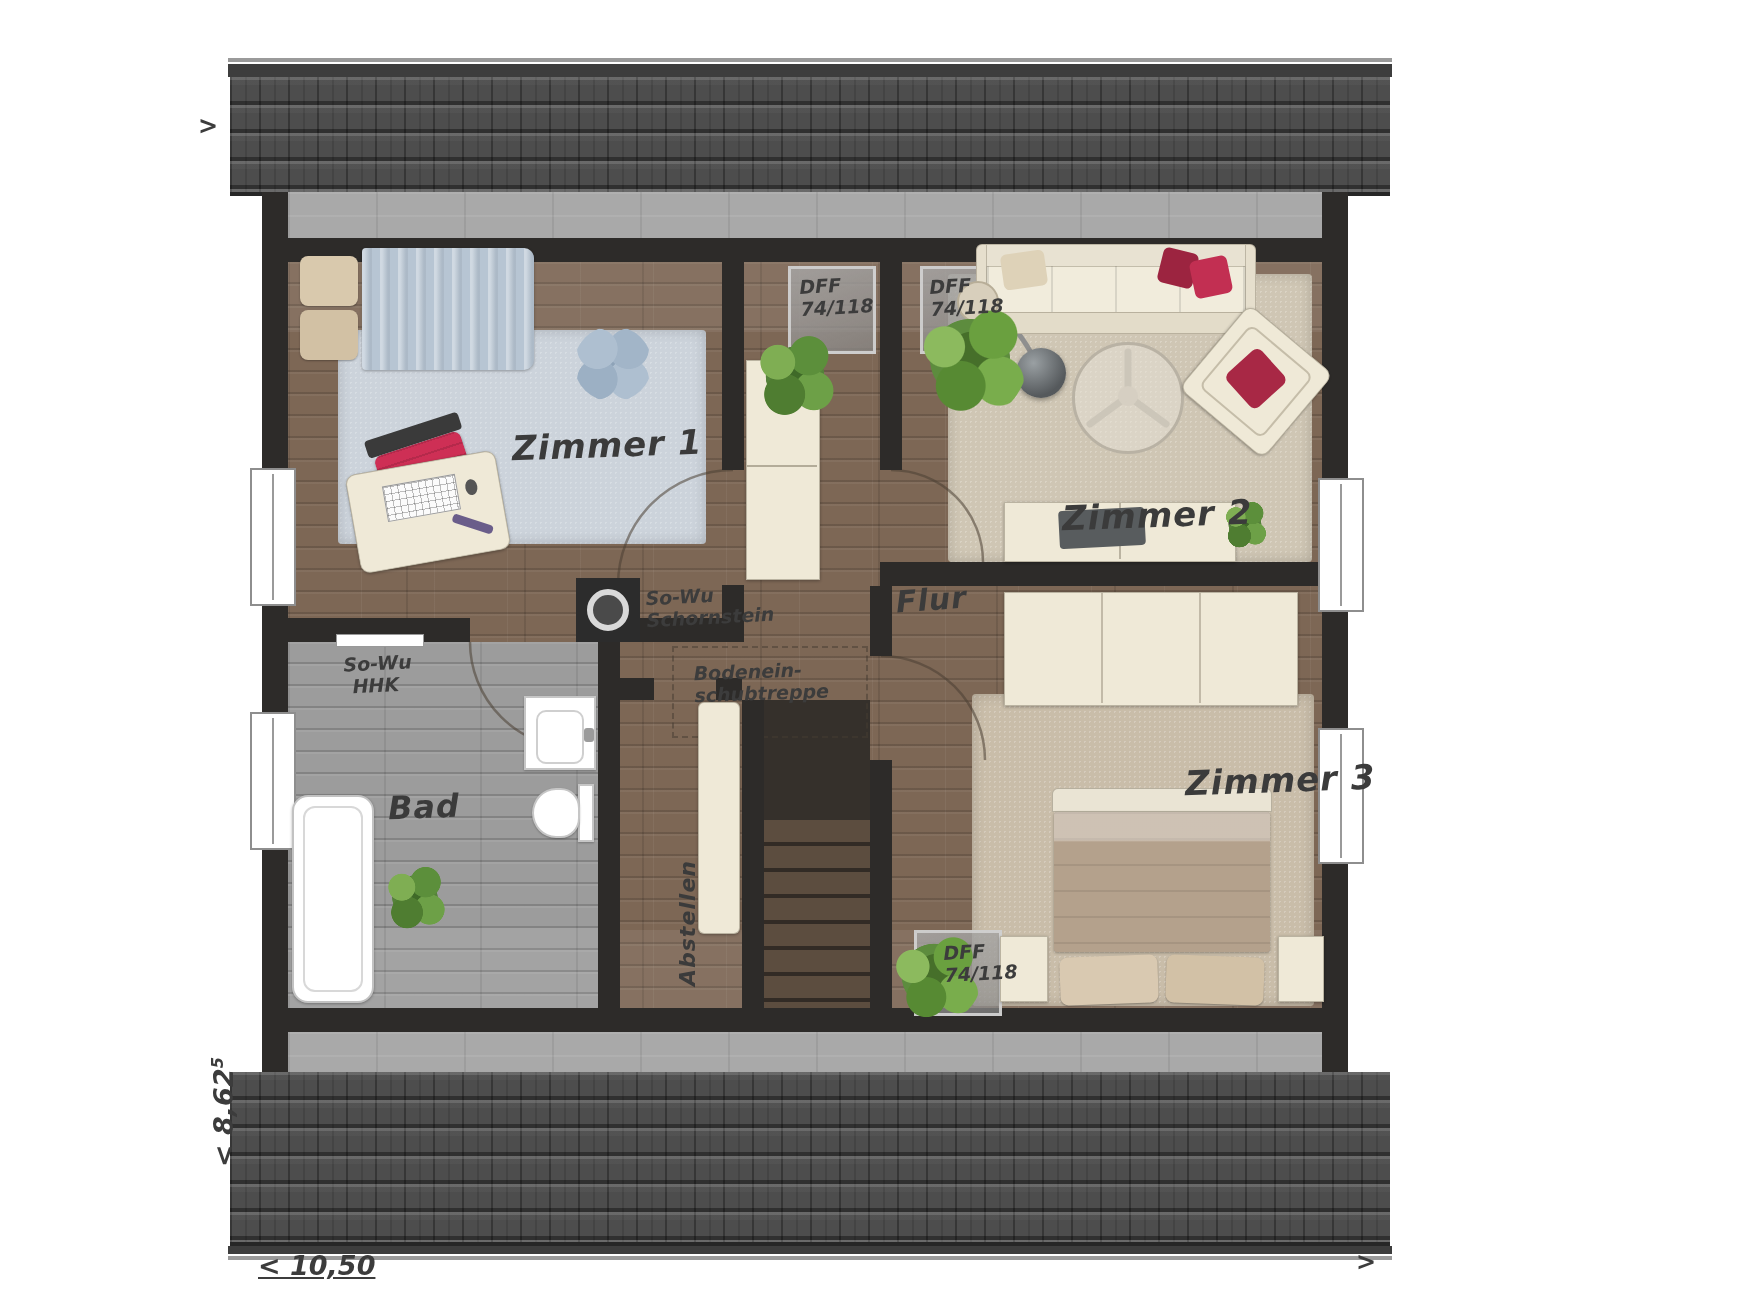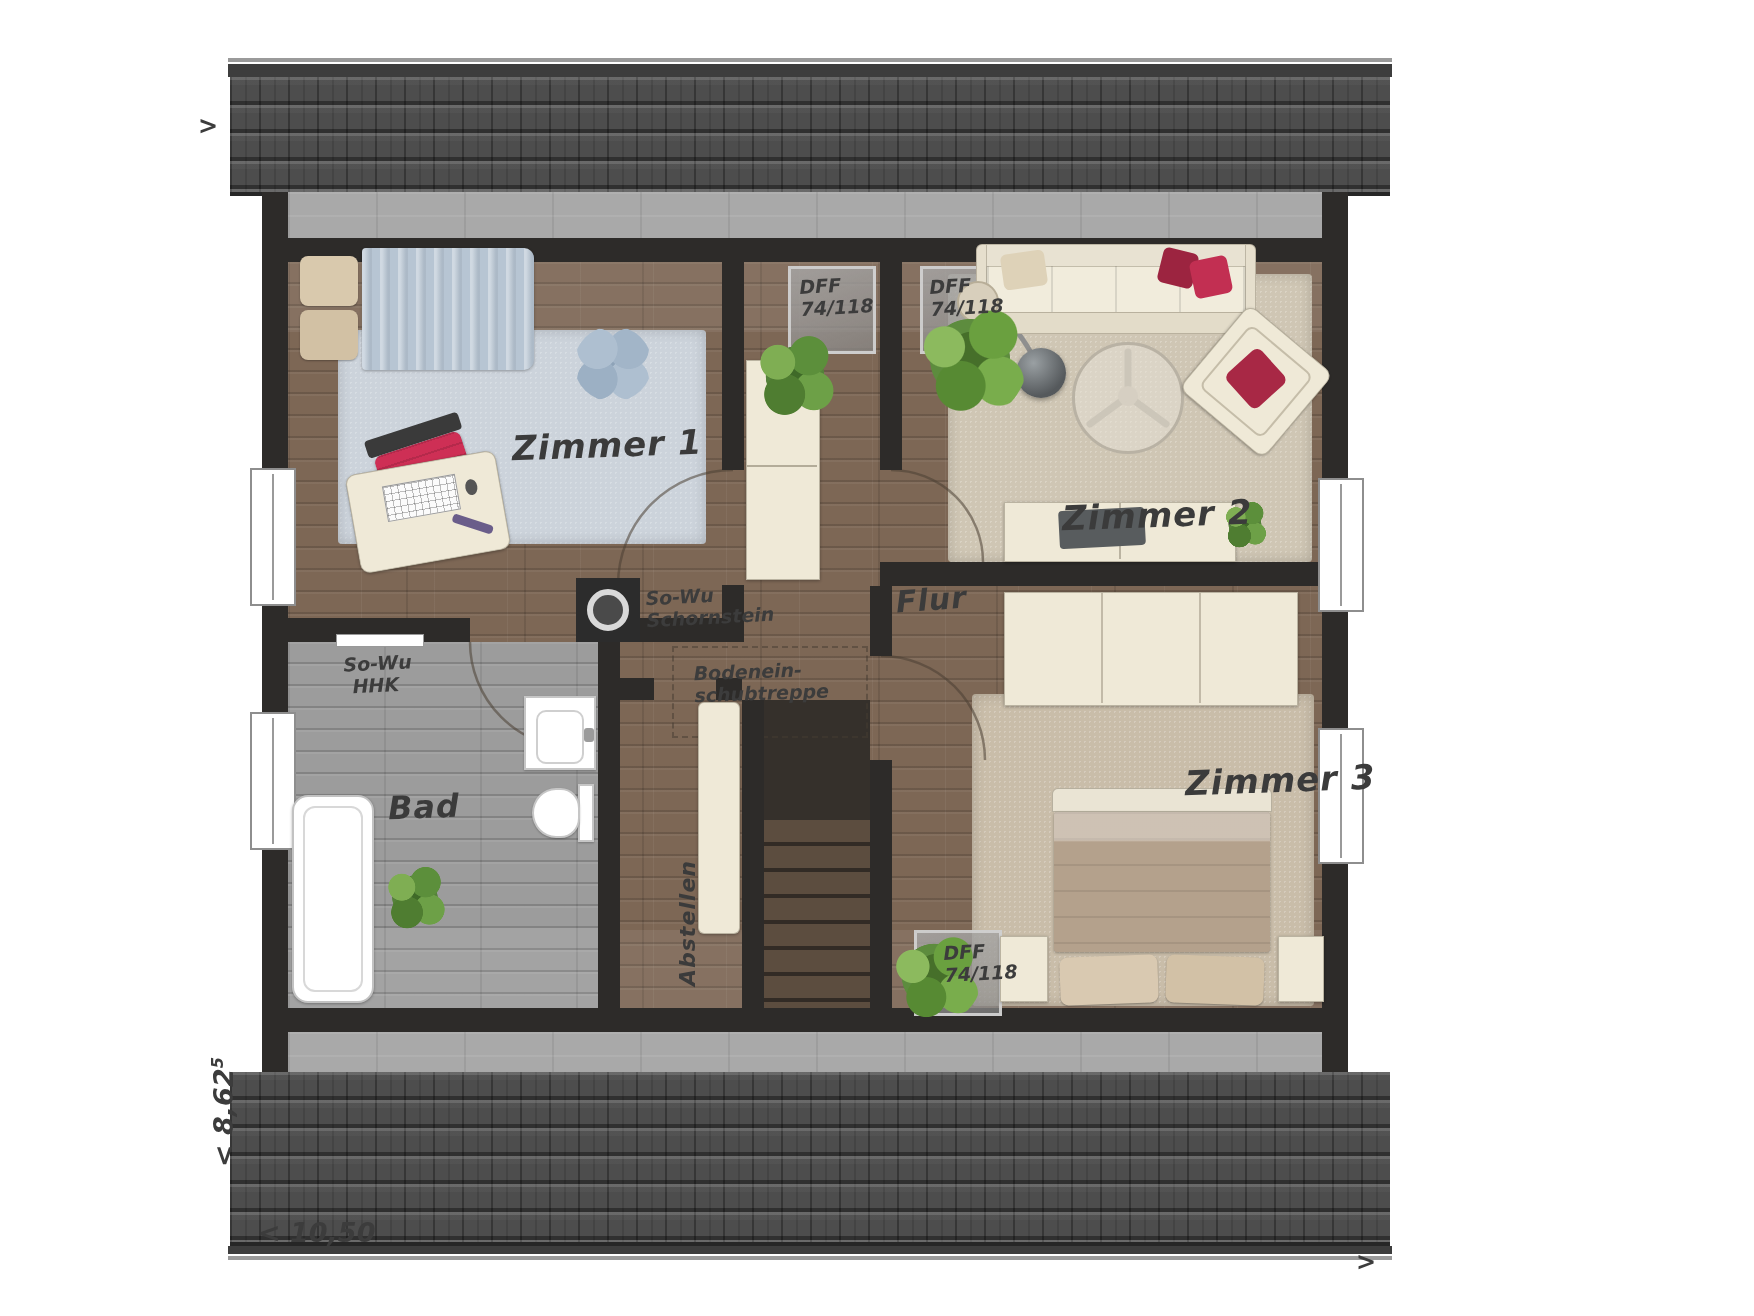--- a/index.html
+++ b/index.html
@@ -258,17 +258,17 @@
     <div style="padding-left:8px;">HHK</div>
   </div>
   <div class="abs small-label z8" style="left:694px;top:660px;transform:rotate(-2deg);">
     <div>Bodenein-</div>
     <div>schubtreppe</div>
   </div>
 
   <div class="abs dim z8" style="left:150px;top:1095px;width:150px;height:34px;text-align:center;transform:rotate(-90deg);">
     <span>&lt; 8,62</span><sup>5</sup>
   </div>
-  <div class="abs dim z8" style="left:258px;top:1217px;">&lt; 10,50</div>
+  <div class="abs dim z8" style="left:258px;top:1250px;text-decoration:underline;">&lt; 10,50</div>
   <div class="abs dim z8" style="left:198px;top:112px;font-size:24px;">&gt;</div>
   <div class="abs dim z8" style="left:1356px;top:1248px;font-size:24px;">&gt;</div>
 
 </div>
 
 </body></html>

